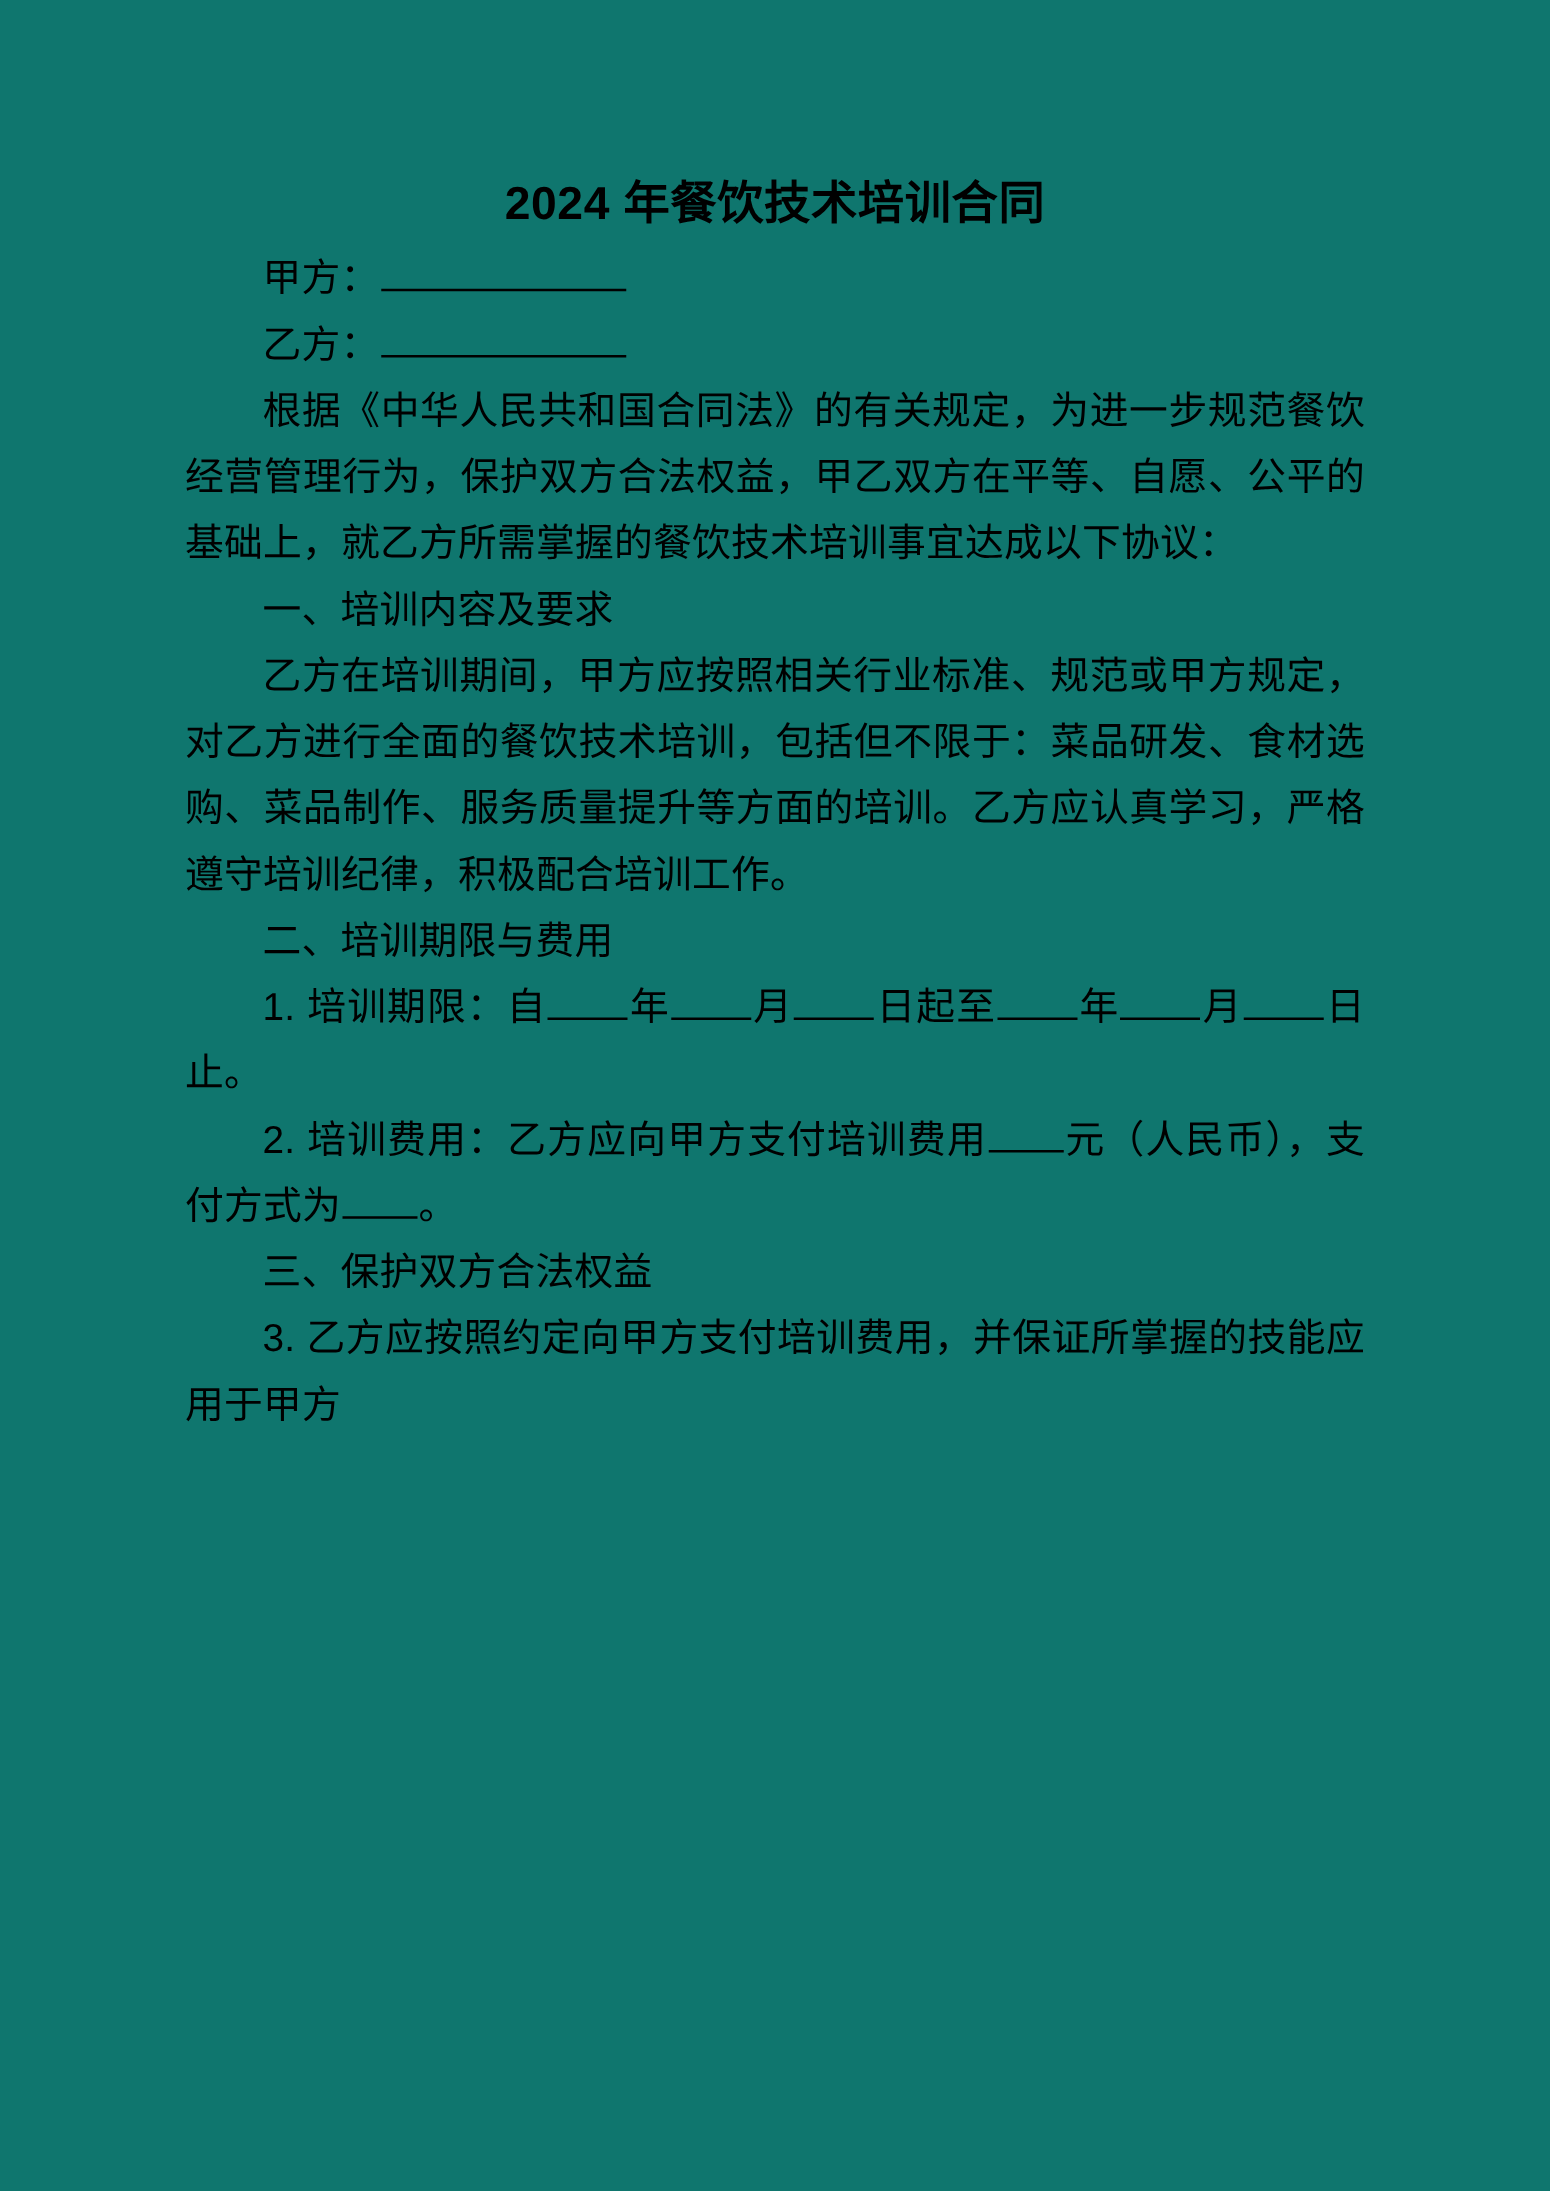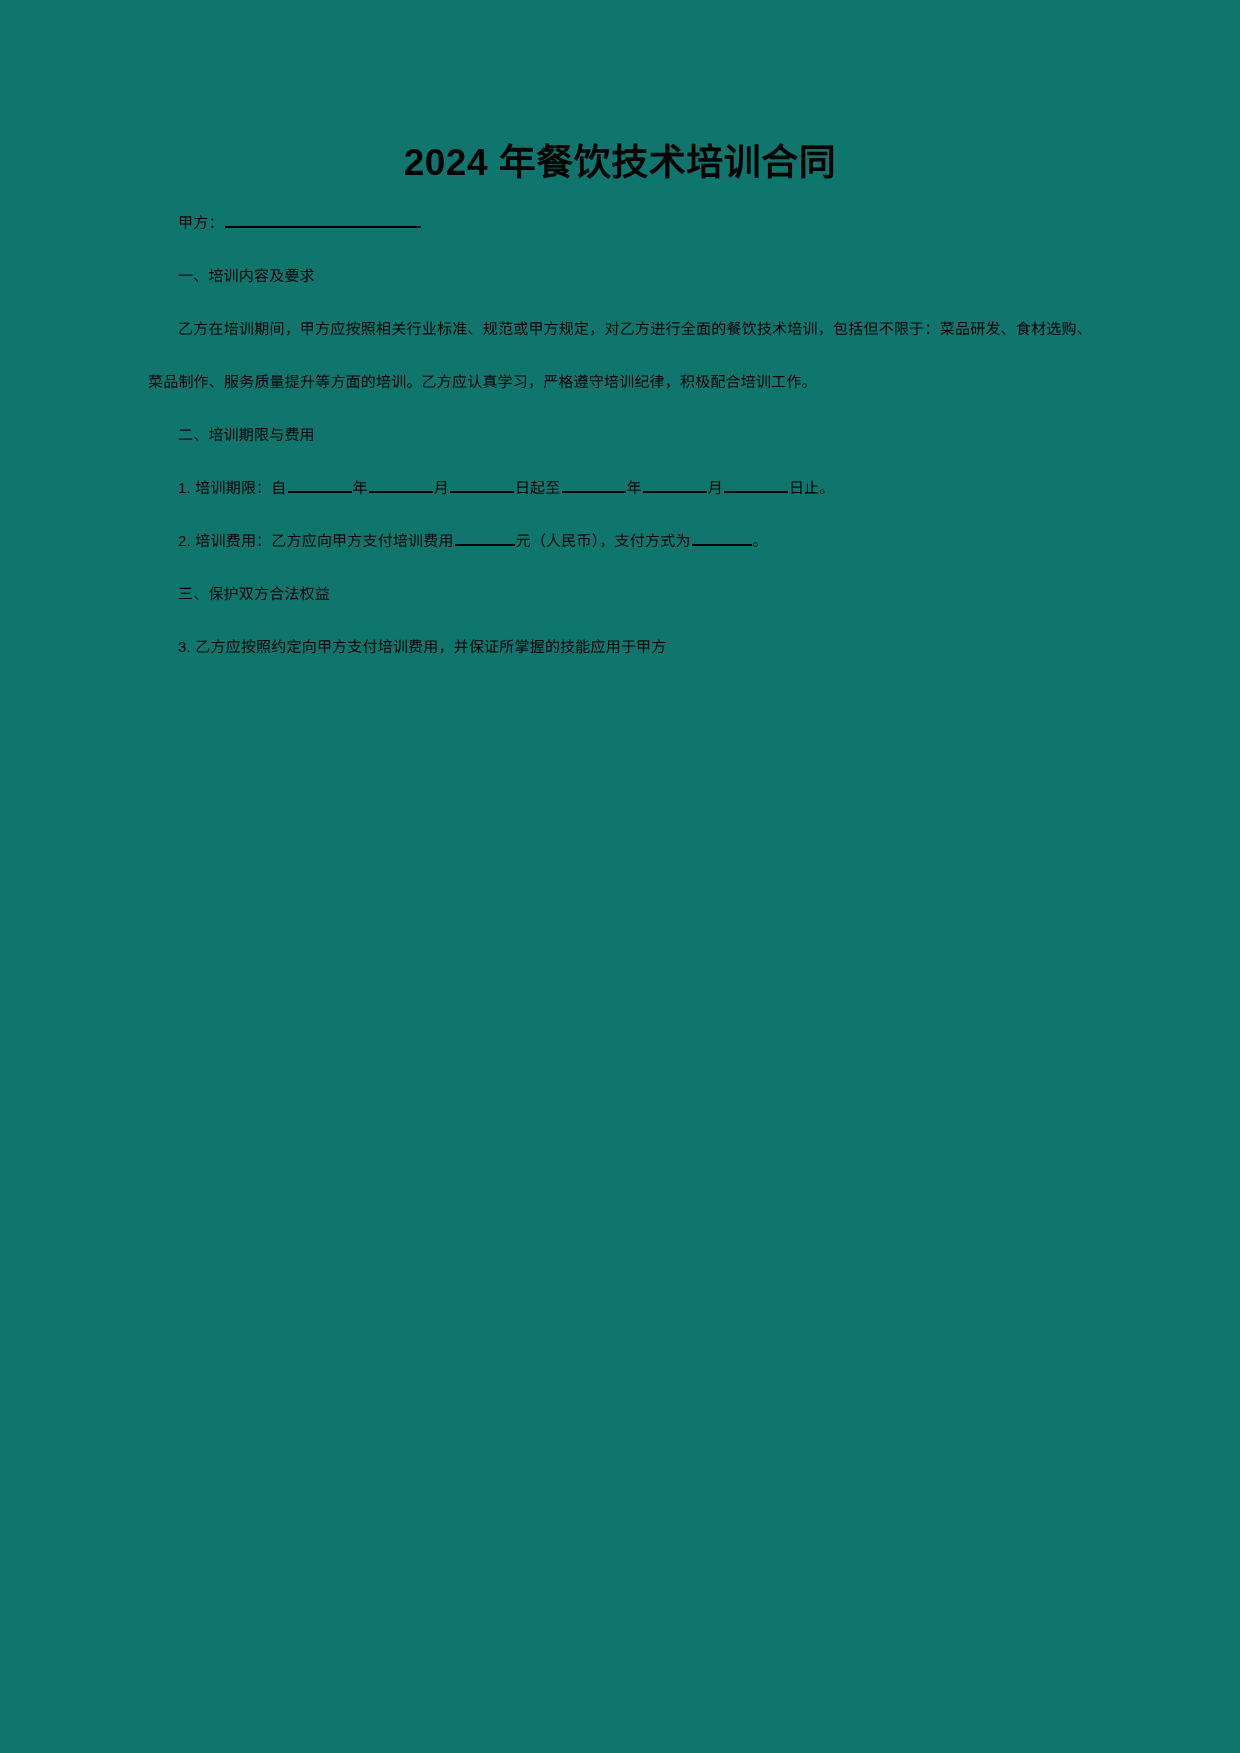--- a/index.html
+++ b/index.html
@@ -32,21 +32,21 @@
     font-weight: bold;
     text-align: center;
     letter-spacing: 0.5px;
     margin: 0;
     padding-top: 138px;
     padding-bottom: 0;
     line-height: 1.35;
     color: #000000;
   }
   p.para {
-    font-size: 15px;
+    font-size: 31px;
     line-height: 53px;
     margin: 0 0 0 0;
     text-align: justify;
     text-justify: inter-ideograph;
     color: #000000;
     letter-spacing: 0.2px;
     word-break: break-all;
   }
   p.indent {
     text-indent: 2em;
@@ -68,21 +68,25 @@
 <div class="page">
 
   <h1 class="doc-title">2024 年餐饮技术培训合同</h1>
 
   <div class="content" style="top:196px;">
 
     <p class="para indent">
       <span>甲方：</span><span class="fill fill-lg"></span>
     </p>
 
+    <p class="para indent">
+      <span>乙方：</span><span class="fill fill-lg"></span>
+    </p>
 
+    <p class="para indent">根据《中华人民共和国合同法》的有关规定，为进一步规范餐饮经营管理行为，保护双方合法权益，甲乙双方在平等、自愿、公平的基础上，就乙方所需掌握的餐饮技术培训事宜达成以下协议：</p>
 
     <p class="para indent">一、培训内容及要求</p>
 
     <p class="para indent">乙方在培训期间，甲方应按照相关行业标准、规范或甲方规定，对乙方进行全面的餐饮技术培训，包括但不限于：菜品研发、食材选购、菜品制作、服务质量提升等方面的培训。乙方应认真学习，严格遵守培训纪律，积极配合培训工作。</p>
 
     <p class="para indent">二、培训期限与费用</p>
 
     <p class="para indent">
       <span>1.</span>&nbsp;<span>培训期限：自</span><span class="fill fill-md"></span><span>年</span><span class="fill fill-md"></span><span>月</span><span class="fill fill-md"></span><span>日起至</span><span class="fill fill-md"></span><span>年</span><span class="fill fill-md"></span><span>月</span><span class="fill fill-md"></span><span>日止。</span>
     </p>

